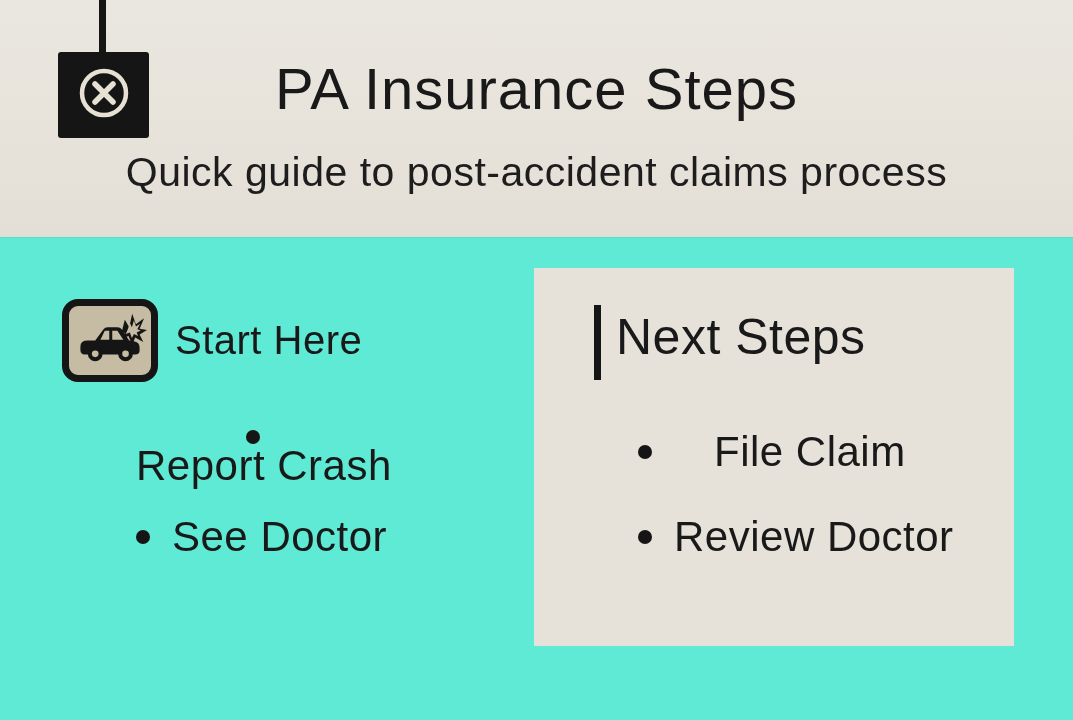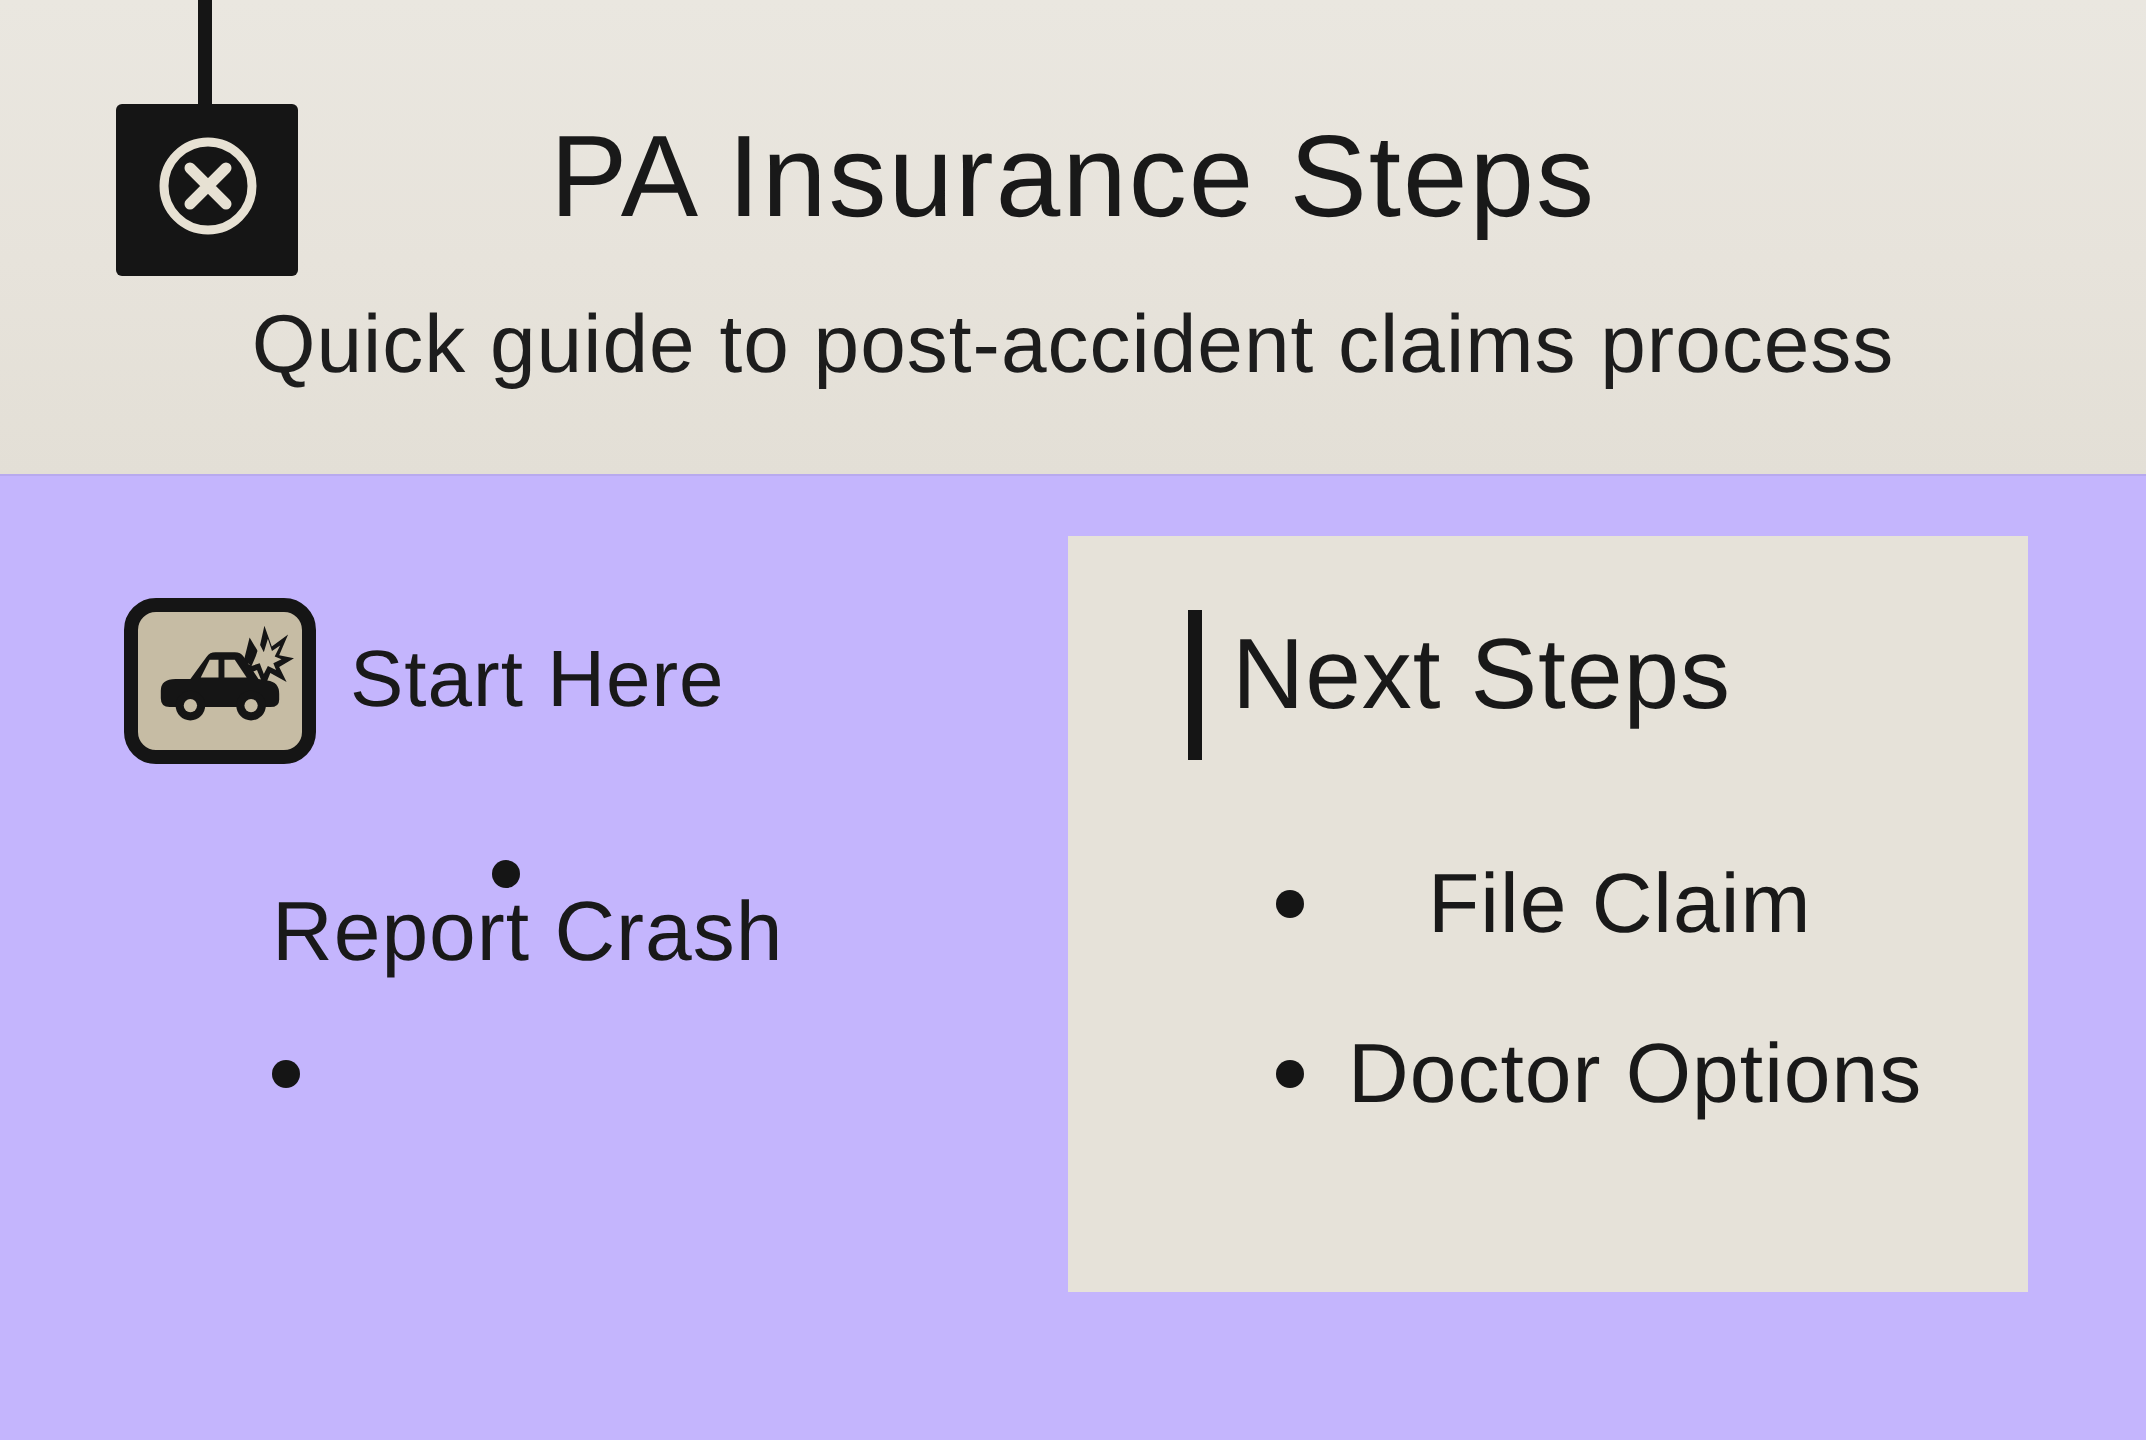--- a/index.html
+++ b/index.html
@@ -5,21 +5,21 @@
   html, body { margin: 0; padding: 0; }
   body {
     font-family: "Liberation Sans", "DejaVu Sans", sans-serif;
     color: #191919;
   }
   .canvas {
     position: relative;
     width: 1073px;
     height: 720px;
     overflow: hidden;
-    background: #c4b5fd;
+    background: #5eead4;
   }
 
   
   .header-band {
     position: absolute;
     left: 0; top: 0;
     width: 1073px; height: 237px;
     background: linear-gradient(180deg, #eae7e0 0%, #e7e3db 55%, #e3dfd6 100%);
     box-shadow: 0 1px 0 rgba(0,0,0,0.06);
   }
@@ -165,29 +165,30 @@
     </span>
   </div>
   <div class="start-heading">Start Here</div>
 
   <div class="bullet-row row-start-1">
     <span class="bullet-dot"></span>
     <span class="bullet-label">Report Crash</span>
   </div>
   <div class="bullet-row row-start-2">
     <span class="bullet-dot"></span>
+    <span class="bullet-label">See Doctor</span>
   </div>
 
   <div class="next-panel">
     <div class="accent-bar"></div>
     <div class="next-heading">Next Steps</div>
 
     <div class="bullet-row row-next-1">
       <span class="bullet-dot"></span>
       <span class="bullet-label">File Claim</span>
     </div>
     <div class="bullet-row row-next-2">
       <span class="bullet-dot"></span>
-      <span class="bullet-label">Doctor Options</span>
+      <span class="bullet-label">Review Doctor</span>
     </div>
   </div>
 
 </div>
 
 </body></html>

